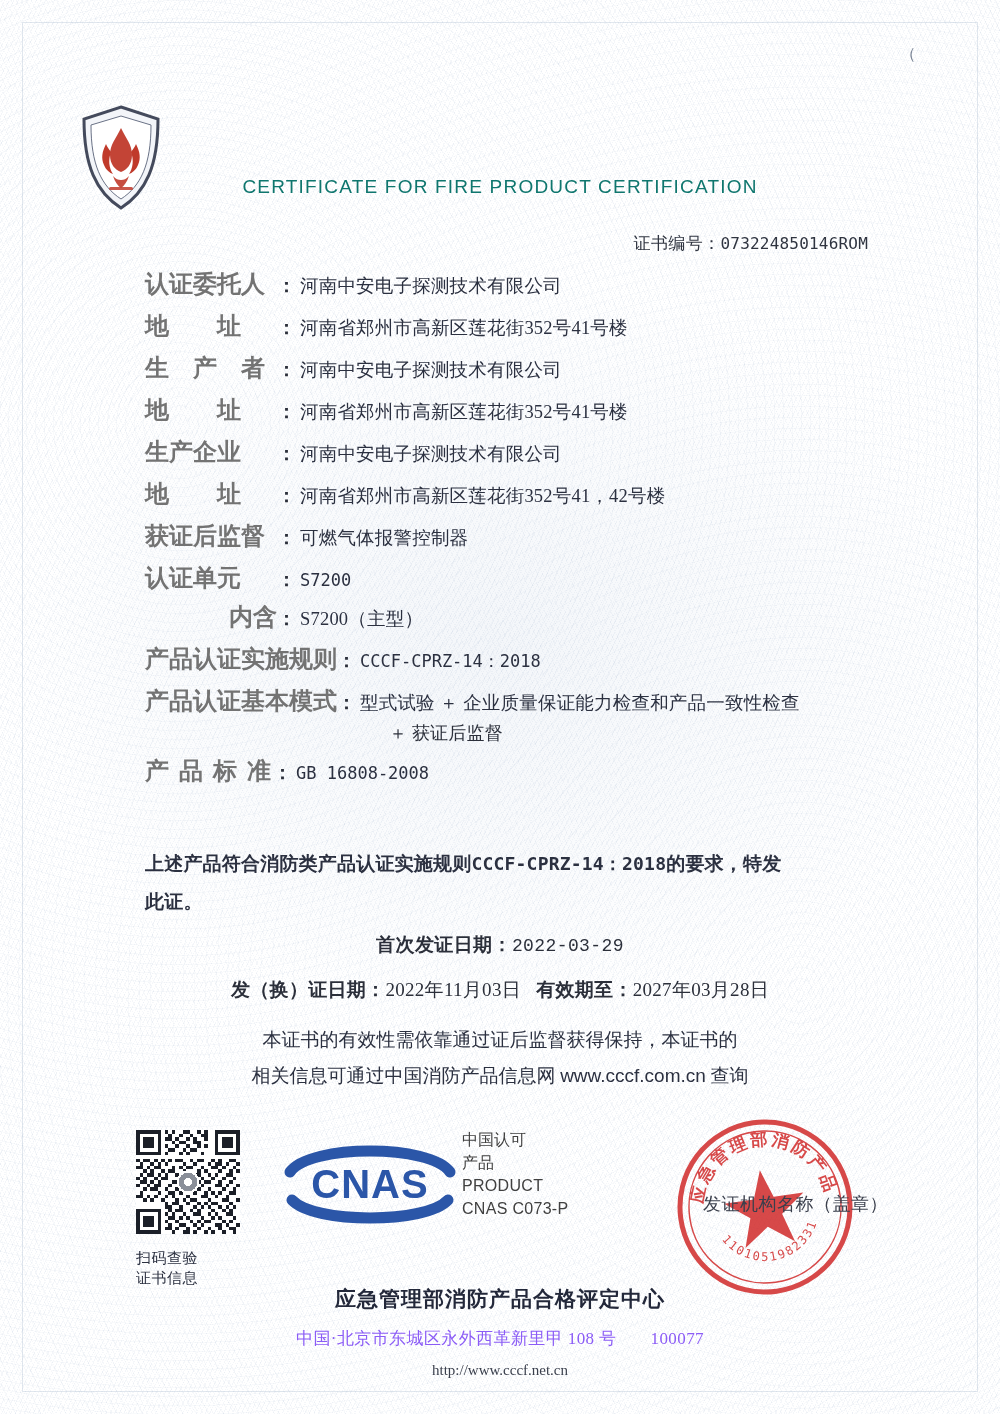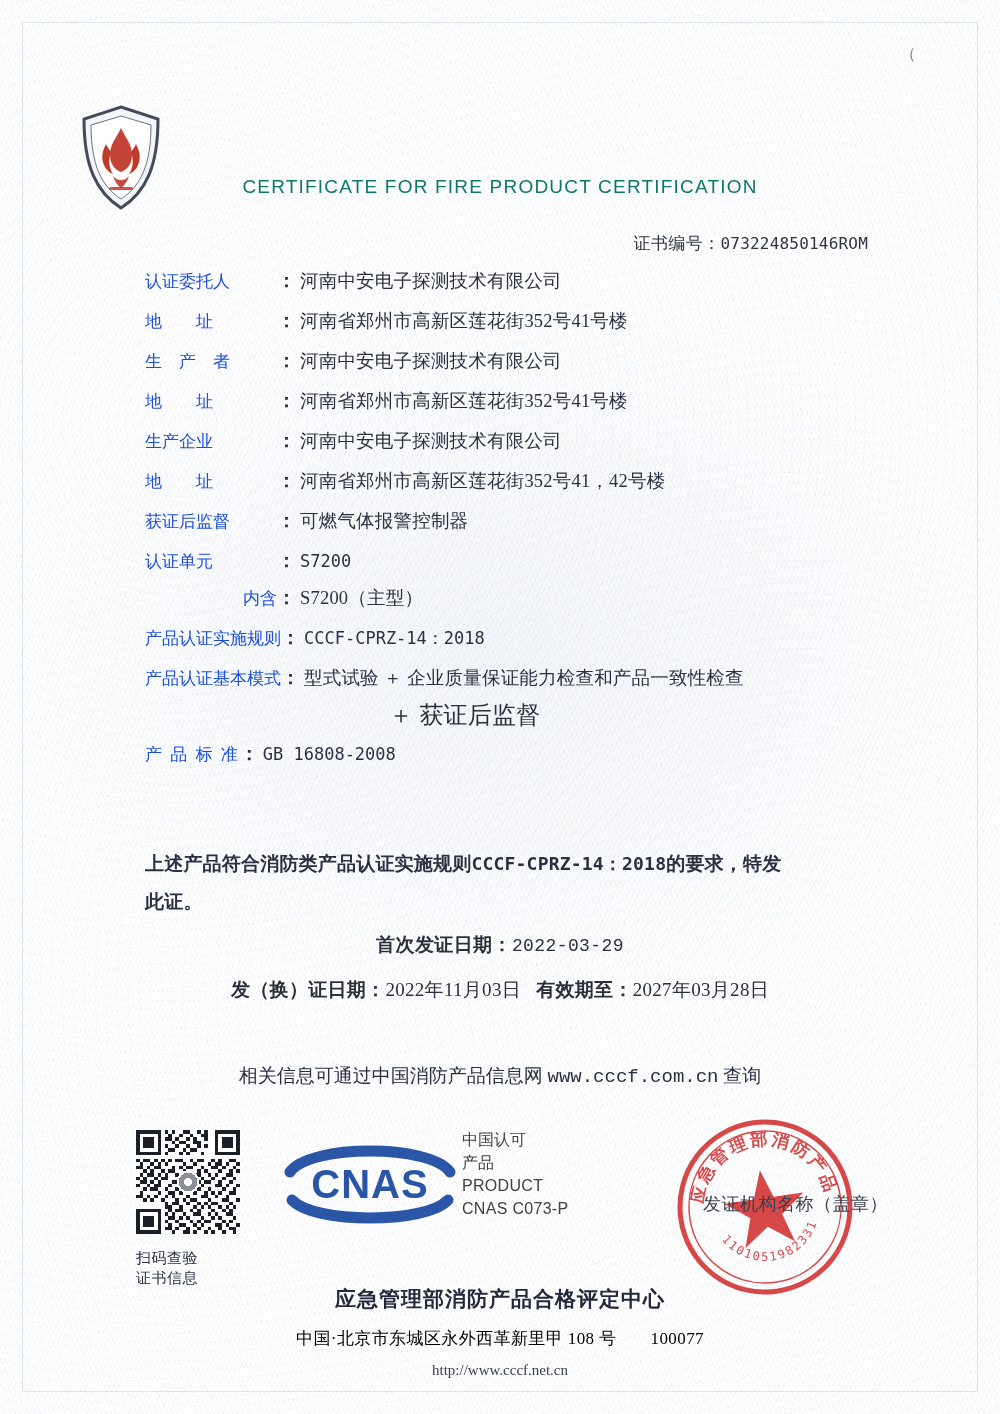--- a/index.html
+++ b/index.html
@@ -100,23 +100,23 @@
   }
   .row {
     display: flex;
     align-items: baseline;
     margin-bottom: 10px;
     min-height: 30px;
   }
   .lab {
     flex: 0 0 auto;
     width: 132px;
-    font-size: 17px;
-    font-weight: normal;
-    color: #1d4ed8;
+    font-size: 24px;
+    font-weight: bold;
+    color: #737373;
     letter-spacing: 0px;
     white-space: nowrap;
   }
   .lab.wide { width: 196px; }
   .lab.wide2 { width: 234px; }
   .colon {
     flex: 0 0 auto;
     font-size: 19px;
     font-weight: bold;
     padding-right: 4px;
@@ -130,21 +130,21 @@
   .val.mono {
     font-family: "DejaVu Sans Mono", "Liberation Mono", monospace;
     font-size: 17px;
     letter-spacing: 0px;
   }
   .row.tight { margin-bottom: 7px; }
 
   .row-wide .lab { width: auto; }
 
   .subline {
-    font-size: 24px;
+    font-size: 18px;
     margin: 4px 0 10px 244px;
     letter-spacing: 0.2px;
   }
 
   .para {
     position: absolute;
     left: 145px;
     top: 845px;
     width: 730px;
     font-size: 19px;
@@ -183,21 +183,21 @@
   .notice {
     position: absolute;
     left: 0; right: 0;
     top: 1022px;
     text-align: center;
     font-size: 19px;
     line-height: 36px;
     color: #2b3040;
   }
   .notice .url {
-    font-family: Liberation Mono, monospace;
+    font-family: Liberation Sans, sans-serif;
   }
 
   
   .qr {
     position: absolute;
     left: 136px;
     top: 1130px;
     width: 104px;
     height: 104px;
     background: #ffffff;
@@ -259,21 +259,21 @@
     font-weight: bold;
     letter-spacing: 1px;
     color: #23283a;
   }
   .addr {
     position: absolute;
     left: 0; right: 0;
     top: 1327px;
     text-align: center;
     font-size: 17px;
-    color: #000000;
+    color: #8b5cf6;
     letter-spacing: 0.4px;
   }
   .addr .zip { margin-left: 34px; font-family: "Liberation Serif", serif; }
   .site {
     position: absolute;
     left: 0; right: 0;
     top: 1362px;
     text-align: center;
     font-size: 15px;
     color: #3a3f4c;
@@ -405,21 +405,21 @@
 
   <div class="issue-first">
     <b>首次发证日期</b><b>：</b><span class="mono">2022-03-29</span>
   </div>
 
   <div class="issue-row">
     <b>发（换）证日期</b><b>：</b><span>2022年11月03日</span>&nbsp;&nbsp;&nbsp;<b>有效期至</b><b>：</b><span>2027年03月28日</span>
   </div>
 
   <div class="notice">
-    <br>
+    <span>本证书的有效性需依靠通过证后监督获得保持，本证书的</span><br>
     <span>相关信息可通过中国消防产品信息网 </span><span class="url">www.cccf.com.cn</span><span> 查询</span>
   </div>
 
   <div class="qr">
     <svg width="104" height="104" viewBox="0 0 29 29" shape-rendering="crispEdges" xmlns="http://www.w3.org/2000/svg">
       <rect width="29" height="29" fill="#ffffff"></rect>
       <g fill="#1b1f28">
         <path d="M0 0h7v7h-7z"></path>
           <path d="M22 0h7v7h-7z"></path>
           <path d="M0 22h7v7h-7z"></path>

